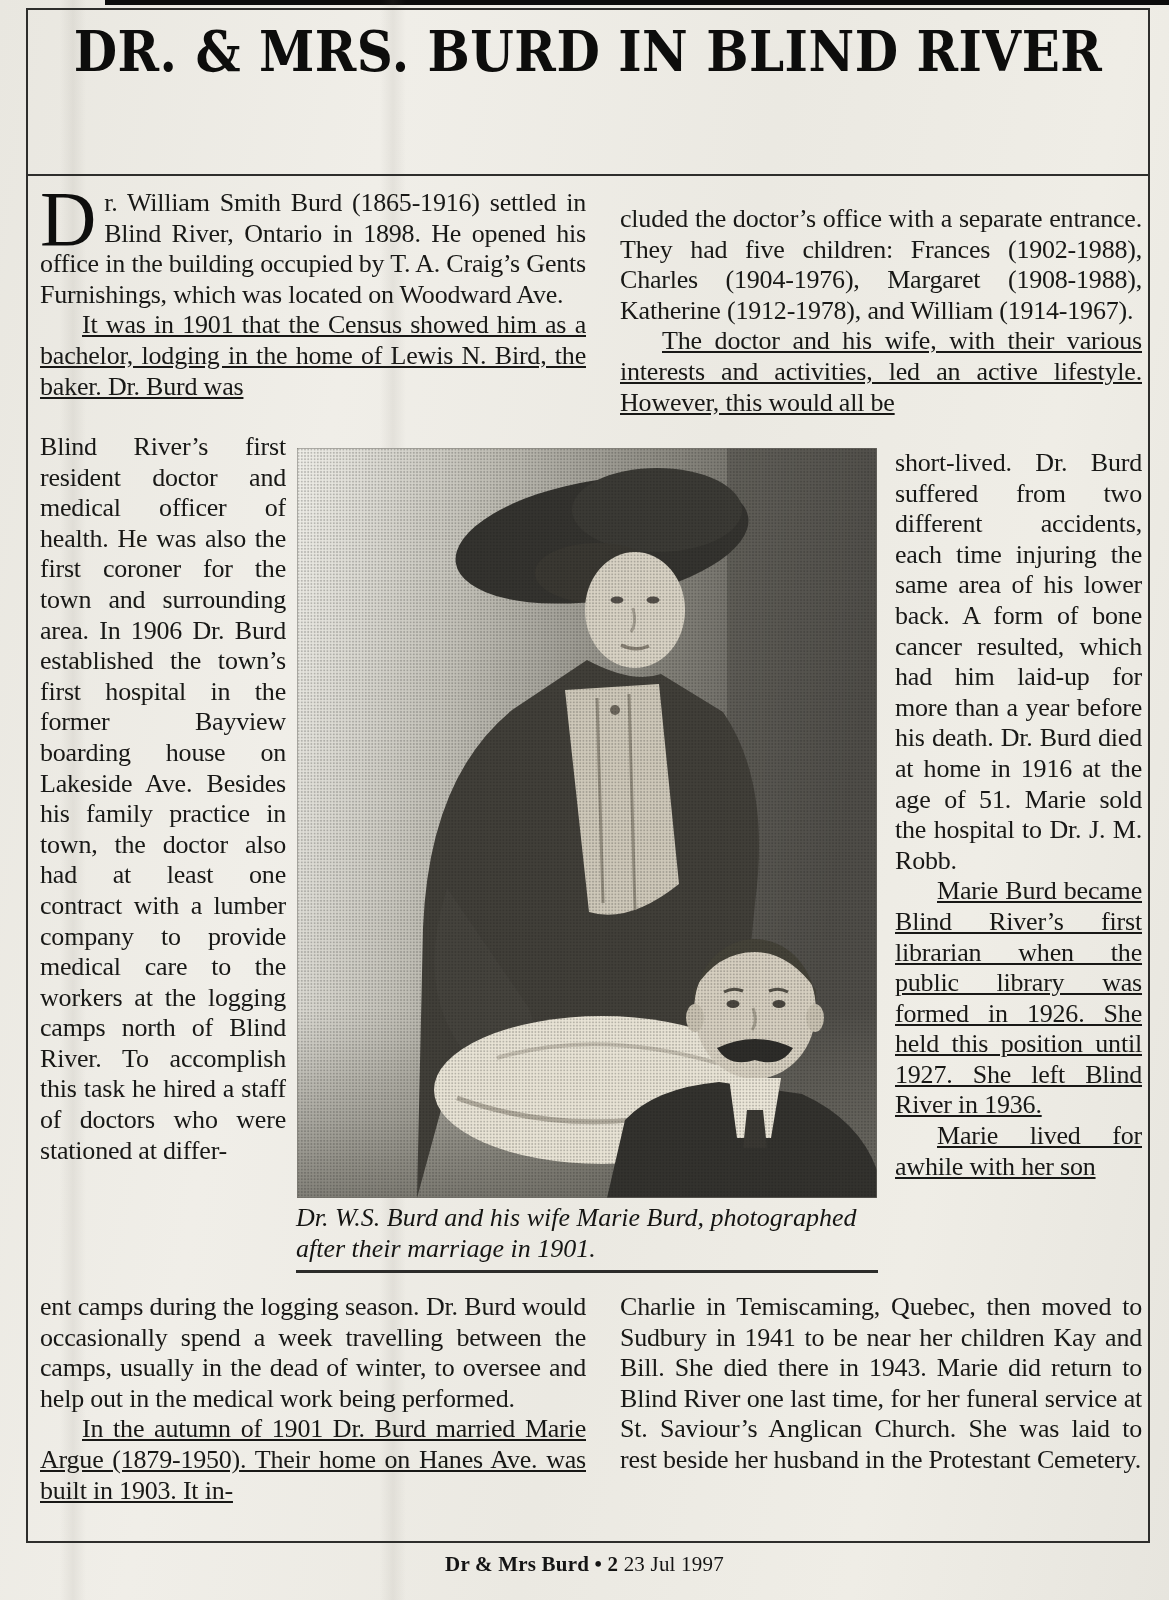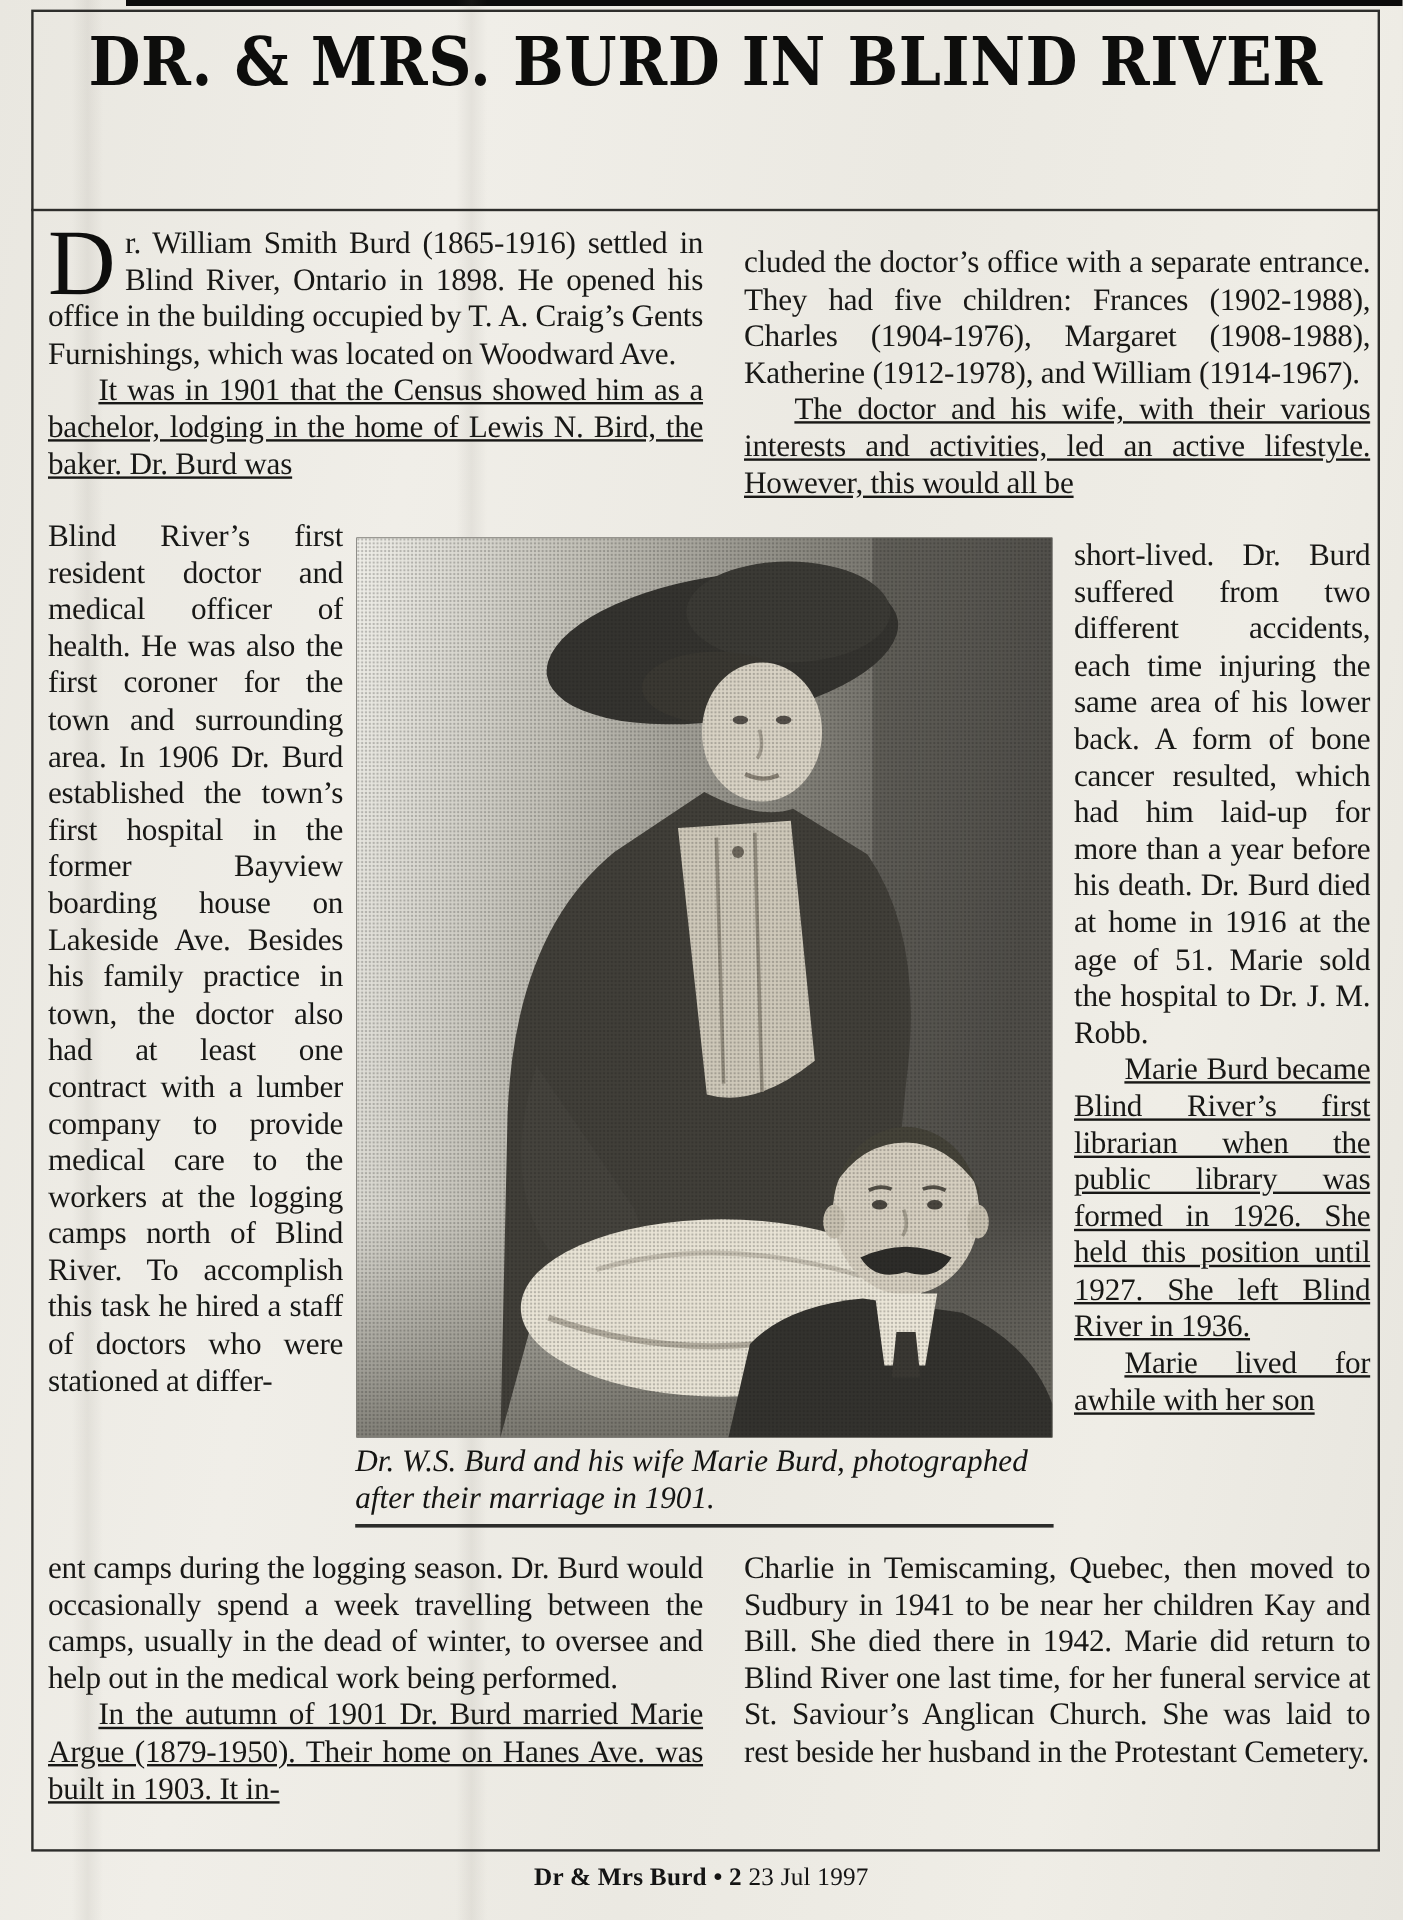--- a/index.html
+++ b/index.html
@@ -97,21 +97,21 @@
     <p class="ind">The doctor and his wife, with their various interests and activities, led an active lifestyle. However, this would all be</p>
   </div>
 
   <div class="txt" style="left:895px;top:448px;width:247px;height:856px;">
     <p>short-lived.  Dr. Burd suffered from two different accidents, each time injuring the same area of his lower back. A form of bone cancer resulted, which had him laid-up for more than a year before his death. Dr. Burd died at home in 1916 at the age of 51. Marie sold the hospital to Dr. J. M. Robb.</p>
     <p class="ind">Marie Burd became Blind River’s first librarian when the public library was formed in 1926. She held this position until 1927. She left Blind River in 1936.</p>
     <p class="ind">Marie lived for awhile with her son</p>
   </div>
 
   <div class="txt" style="left:620px;top:1292px;width:522px;height:250px;">
-    <p>Charlie in Temiscaming, Quebec, then moved to Sudbury in 1941 to be near her children Kay and Bill. She died there in 1942. Marie did return to Blind River one last time, for her funeral service at St. Saviour’s Anglican Church. She was laid to rest beside her husband in the Protestant Cemetery.</p>
+    <p>Charlie in Temiscaming, Quebec, then moved to Sudbury in 1941 to be near her children Kay and Bill. She died there in 1943. Marie did return to Blind River one last time, for her funeral service at St. Saviour’s Anglican Church. She was laid to rest beside her husband in the Protestant Cemetery.</p>
   </div>
 
   <div class="photo">
     <svg viewBox="0 0 580 750" preserveAspectRatio="none">
       <defs>
         <linearGradient id="bgGrad" x1="0" y1="0" x2="1" y2="0.2">
           <stop offset="0" stop-color="#f0efe9"></stop>
           <stop offset="0.32" stop-color="#c2c0b7"></stop>
           <stop offset="0.66" stop-color="#84827a"></stop>
           <stop offset="1" stop-color="#53514d"></stop>

